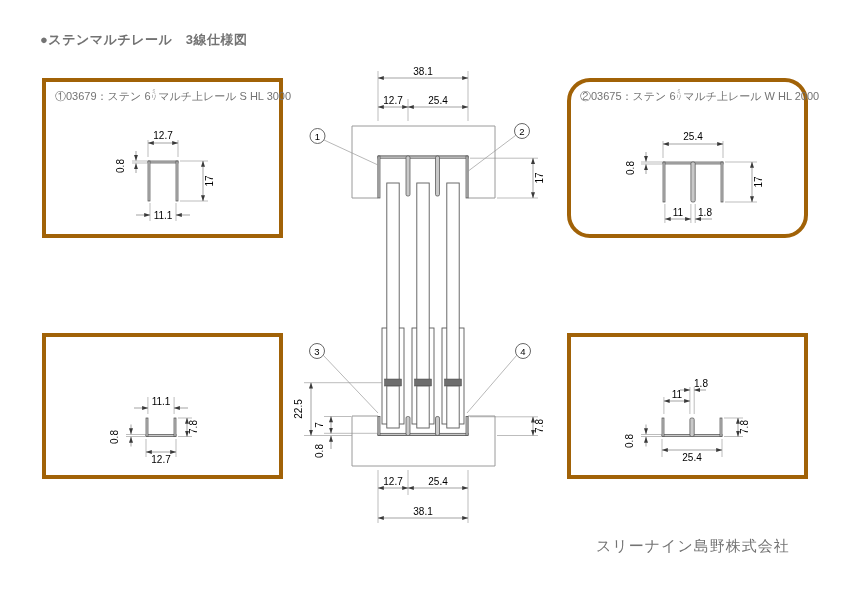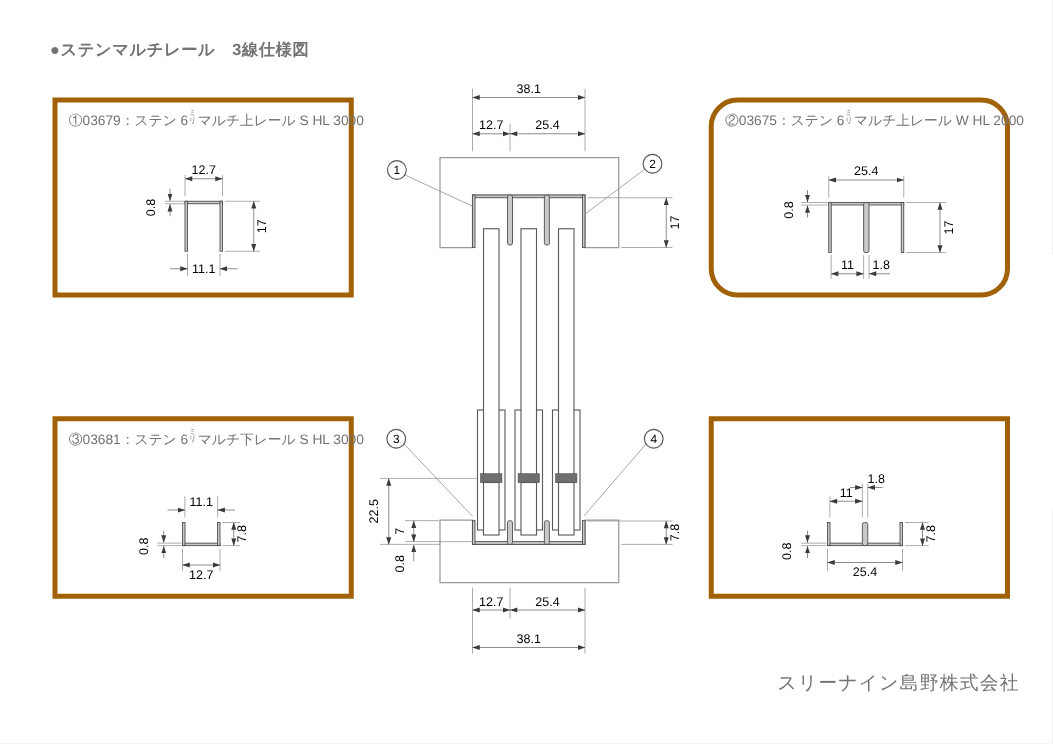--- a/index.html
+++ b/index.html
@@ -7,21 +7,21 @@
     position:relative; width:842px; height:595px; background:#ffffff;
     font-family:"Liberation Sans", sans-serif; color:#737373; overflow:hidden;
     margin:0 auto;
     text-decoration:underline;
   }
   .page-title {
     position:absolute; left:40px; top:31px;
     font-size:13px; font-weight:700; letter-spacing:0.5px; white-space:nowrap;
   }
   .footer-company {
-    position:absolute; left:622px; top:537px;
+    position:absolute; left:596px; top:537px;
     font-size:15px; letter-spacing:1px; white-space:nowrap;
   }
   .spec-box { position:absolute; border:4px solid #a16207; background:#fff; }
   .b1 { left:42px;  top:78px;  width:233px; height:152px; }
   .b2 { left:567px; top:78px;  width:233px; height:152px;border-radius:23px; }
   .b3 { left:42px;  top:333px; width:233px; height:138px; }
   .b4 { left:567px; top:333px; width:233px; height:138px; }
   .box-label {
     position:absolute; left:9px; top:7px; font-size:11px; white-space:nowrap;
   }
@@ -119,21 +119,20 @@
           <line class="ext" x1="124.2" y1="122" x2="124.2" y2="141"></line>
         <line class="dim" x1="93.9" y1="137" x2="119.9" y2="137" marker-start="url(#mS)" marker-end="url(#mE)"></line>
         <text class="dt" x="106.9" y="133.5" text-anchor="middle">11</text>
         <line class="dim" x1="124.2" y1="137" x2="141" y2="137" marker-start="url(#mS)"></line>
         <text class="dt" x="134" y="133.5" text-anchor="middle">1.8</text>
       </g>
     </svg>
   </div>
 
   <div class="spec-box b3">
-    <div class="box-label"><span>③03681：ステン 6</span><span class="miri"><span>ミ</span><span>リ</span></span><span>マルチ下レール S HL 3000</span></div>
     <svg class="box-svg" width="233" height="136" viewBox="0 0 233 136">
       <g>
         <rect class="metal" x="100" y="97.5" width="30" height="2"></rect>
         <rect class="metal" x="100" y="81" width="2" height="18.5"></rect>
         <rect class="metal" x="128" y="81" width="2" height="18.5"></rect>
       </g>
       <g>
         <line class="ext" x1="101.9" y1="77" x2="101.9" y2="60"></line>
           <line class="ext" x1="128.1" y1="77" x2="128.1" y2="60"></line>
         <line class="dim" x1="88" y1="71" x2="101.9" y2="71" marker-end="url(#mE)"></line>

